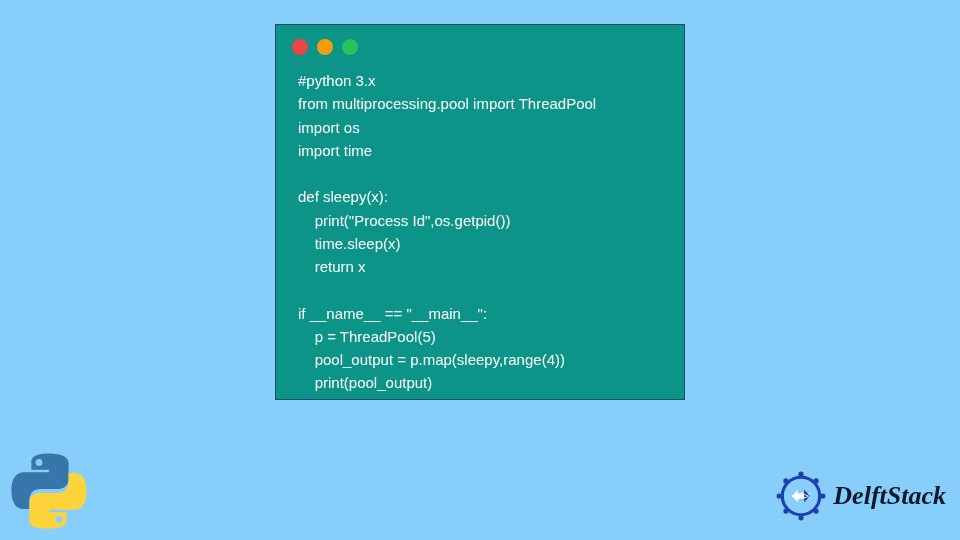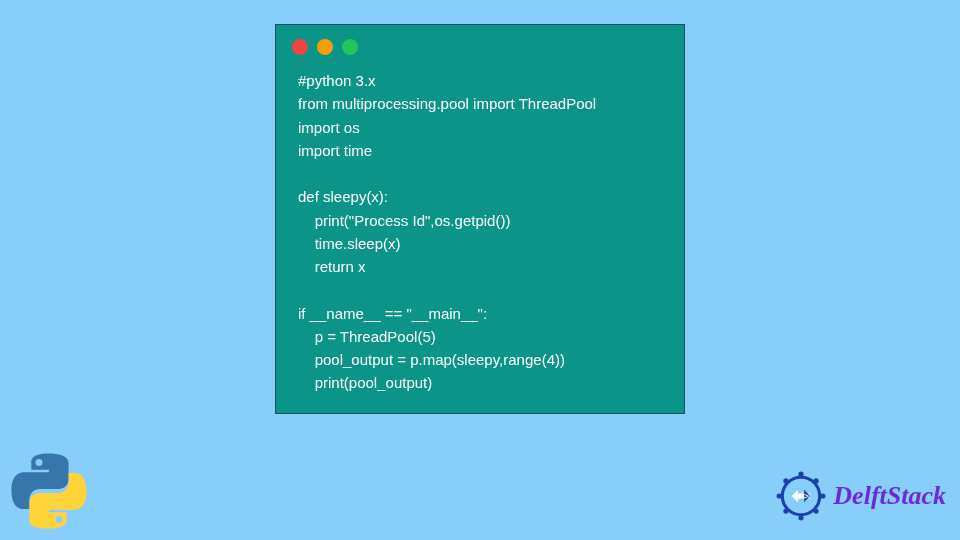--- a/index.html
+++ b/index.html
@@ -11,21 +11,21 @@
     position: relative;
     overflow: hidden;
   }
   .code-card {
     position: absolute;
     left: 275px;
     top: 24px;
     width: 410px;
     background: #0d9488;
     border: 1px solid #164e63;
-    padding-bottom: 18px;
+    padding-bottom: 4px;
   }
   .traffic {
     display: flex;
     gap: 9px;
     padding: 14px 16px 6px 16px;
   }
   .dot {
     width: 16px; height: 16px; border-radius: 50%;
   }
   .dot.red { background: #ef4444; }
@@ -50,21 +50,21 @@
     position: absolute;
     right: 14px;
     bottom: 18px;
     display: flex;
     align-items: center;
     gap: 6px;
   }
   .brand-text {
     font-size: 26px;
     font-style: italic;
-    color: #6d28d9;
+    color: #0f172a;
     font-weight: 600;
     font-family: Georgia, 'Times New Roman', serif;
   }
   .brand-icon {
     width: 52px; height: 52px;
   }
 </style>
 </head>
 <body>
 

